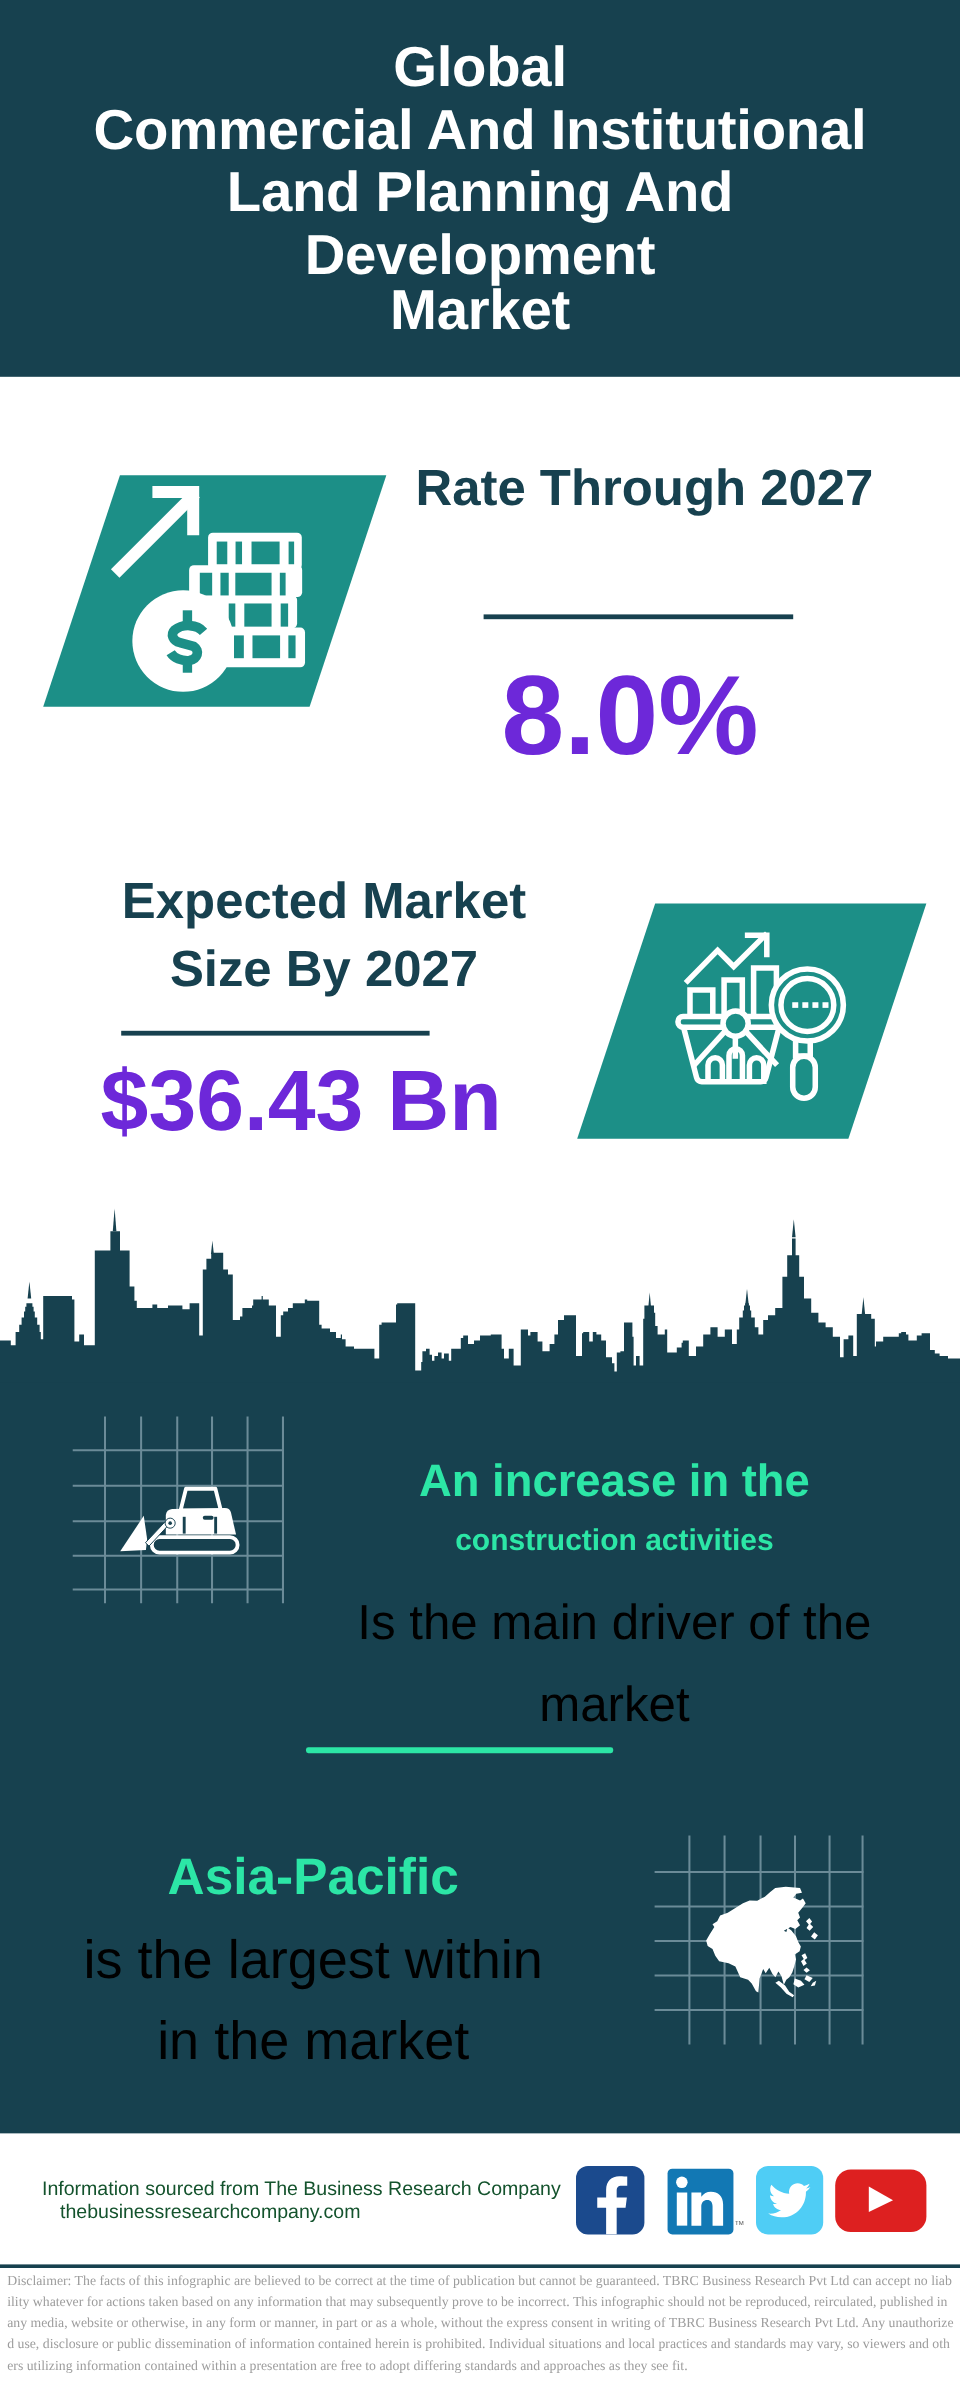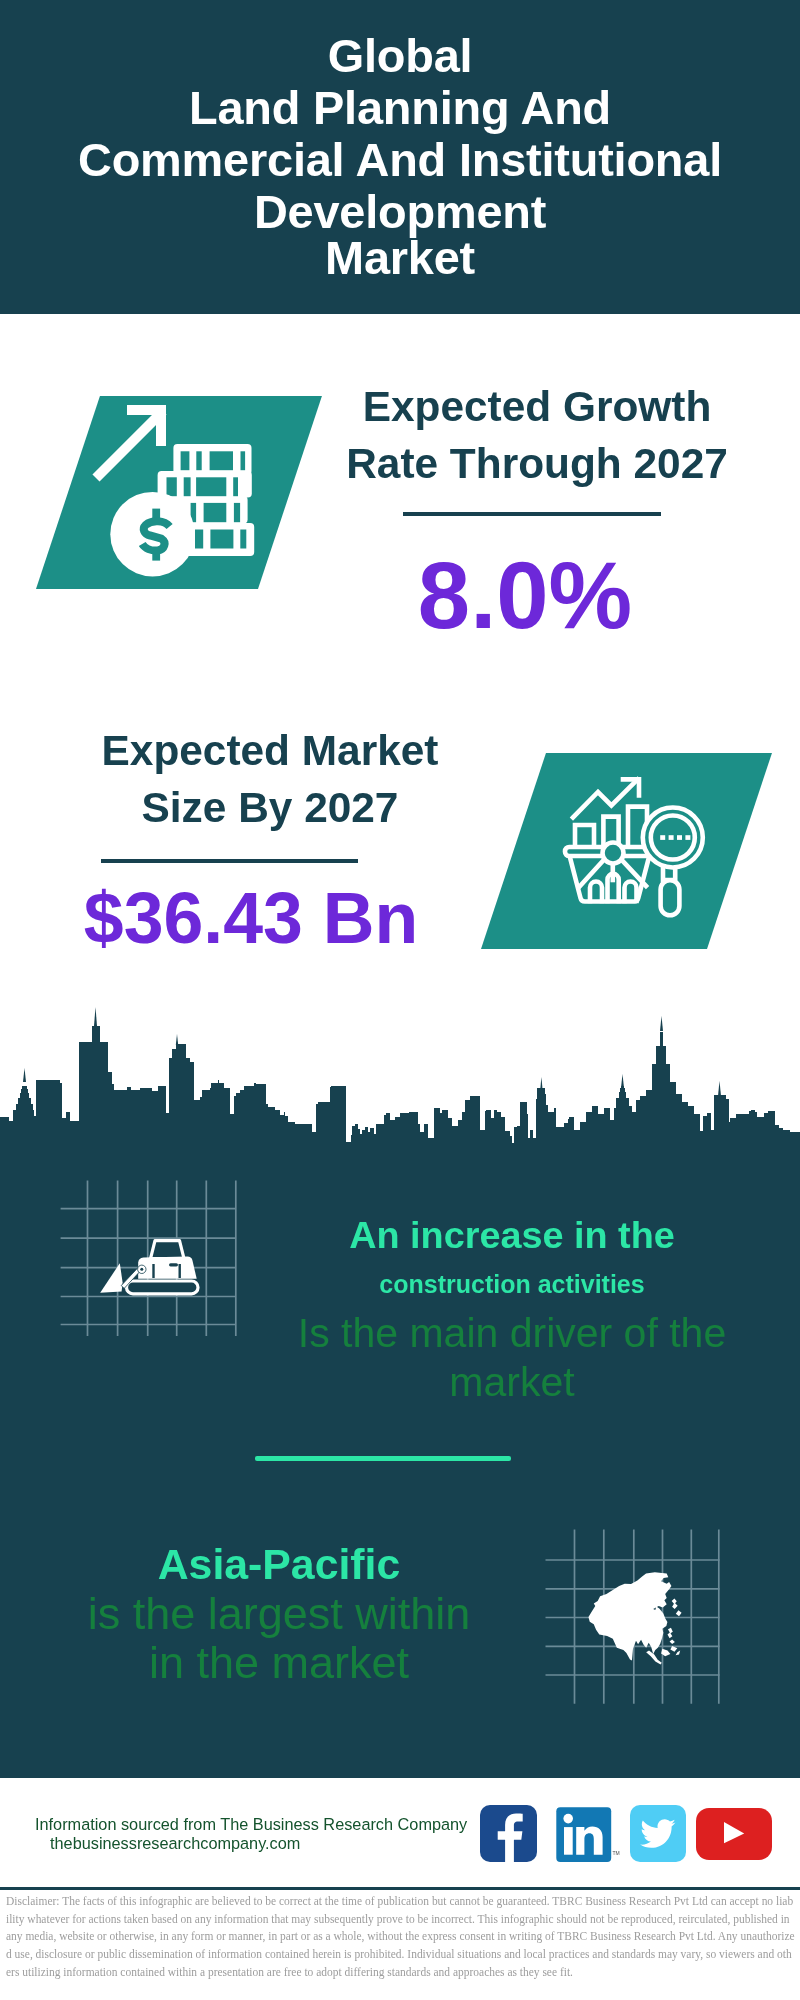--- a/index.html
+++ b/index.html
@@ -15,42 +15,42 @@
   .para { position:absolute; background:#1C8F87; }
 
   .stat-title { position:absolute; color:#17414F; font-weight:bold; font-size:42.4px; line-height:57px; text-align:center; }
   .stat-rule { position:absolute; height:4px; background:#17414F; }
   .stat-value { position:absolute; color:#6d28d9; font-weight:bold; font-size:94px; line-height:94px; text-align:center; letter-spacing:0px; }
 
   
   .lower { position:absolute; top:1146px; left:0; width:800px; height:632px; background:#17414F; }
 
   .block-green { color:#2CE6A6; font-weight:bold; }
-  .block-white { color:#15803d; font-weight:normal; }
+  .block-white { color:#000000; font-weight:normal;margin-top:19px; }
   .textblock { position:absolute; text-align:center; font-size:41px; line-height:49px; }
 
   .mid-rule { position:absolute; height:5px; background:#2CE6A6; border-radius:2px; }
 
   
   .footer { position:absolute; top:1778px; left:0; width:800px; height:222px; background:#fff; }
   .src-text { position:absolute; color:#14532d; font-size:16.3px; line-height:20px; }
   .social { position:absolute; width:58px; height:58px; border-radius:10px; }
   .foot-rule { position:absolute; left:0; width:800px; height:3px; background:#17414F; }
   .disclaimer { position:absolute; color:#9d9d9d; font-size:11.47px; line-height:17.7px; text-align:left; word-break:break-all;font-family:Liberation Serif, serif; }
 </style>
 </head>
 <body>
 
 <div class="page">
 
   <div class="header">
     <div class="title">
         <div class="tl tl0">Global</div>
+        <div class="tl tl1">Commercial And Institutional</div>
         <div class="tl tl2">Land Planning And</div>
-        <div class="tl tl1">Commercial And Institutional</div>
         <div class="tl tl3">Development</div>
         <div class="tl tl4">Market</div>
       </div>
   </div>
 
   <div class="para" style="left:36px; top:396px; width:222px; height:193px; transform:skewX(-18.33deg); transform-origin:bottom left;"></div>
 
   <div style="position:absolute; left:90px; top:395px; width:180px; height:195px;">
     <svg viewBox="90 395 180 195" width="180" height="195">
       <g fill="none" stroke="#ffffff" stroke-width="9">
@@ -105,21 +105,20 @@
                  a15.0 11.0 0 0 0 -24.0 -1.5
                  a8.4 6.6 0 0 0 4.4 10.5
                  l11.5 3.2
                  a8.6 6.8 0 0 1 -3.7 11.8
                  a15.4 11.2 0 0 1 -15.6 -6.5"></path>
       </g>
     </svg>
   </div>
 
   <div class="stat-title" style="left:327px; top:378px; width:420px;">
-      <div class="tl tl0">Expected Growth</div>
       <div class="tl tl1">Rate Through 2027</div>
     </div>
   <div class="stat-rule" style="left:403px; top:512px; width:258px;"></div>
   <div class="stat-value" style="left:315px; top:549px; width:420px;">8.0%</div>
 
   <div class="lower"></div>
 
   <div style="position:absolute; left:56px; top:1176px; width:190px; height:165px;">
     <svg viewBox="56 1176 190 165" width="190" height="165">
       <g stroke="#6B8B98" stroke-width="1.7" fill="none">
@@ -154,21 +153,21 @@
 
   <div class="textblock" style="left:291px; top:1194px; width:442px;">
     <div class="block-green" style="font-size:37.8px;margin-top:17px;">An increase in the</div>
     <div class="block-green" style="font-size:25px;">construction activities</div>
     <div class="block-white">Is the main driver of the</div>
     <div class="block-white">market</div>
   </div>
 
   <div class="mid-rule" style="left:255px; top:1456px; width:256px;"></div>
 
-  <div class="textblock" style="left:59px; top:1540px; width:440px;">
+  <div class="textblock" style="left:41px; top:1540px; width:440px;">
     <div class="block-green" style="font-size:42.8px;">Asia-Pacific</div>
     <div class="block-white" style="font-size:45px;">is the largest within</div>
     <div class="block-white" style="font-size:45px;">in the market</div>
   </div>
 
   <div style="position:absolute; left:542px; top:1526px; width:182px; height:182px;">
     <svg viewBox="542 1526 182 182" width="182" height="182">
       <g stroke="#6B8B98" stroke-width="1.7" fill="none">
         <path d="M545.5 1560 H719.5 M545.5 1588.8 H719.5 M545.5 1617.5 H719.5 M545.5 1646.3 H719.5 M545.5 1675 H719.5"></path>
         <path d="M574.5 1529.5 V1703.8 M603.8 1529.5 V1703.8 M633.8 1529.5 V1703.8 M662.5 1529.5 V1703.8 M691.3 1529.5 V1703.8 M718.8 1529.5 V1703.8"></path>

